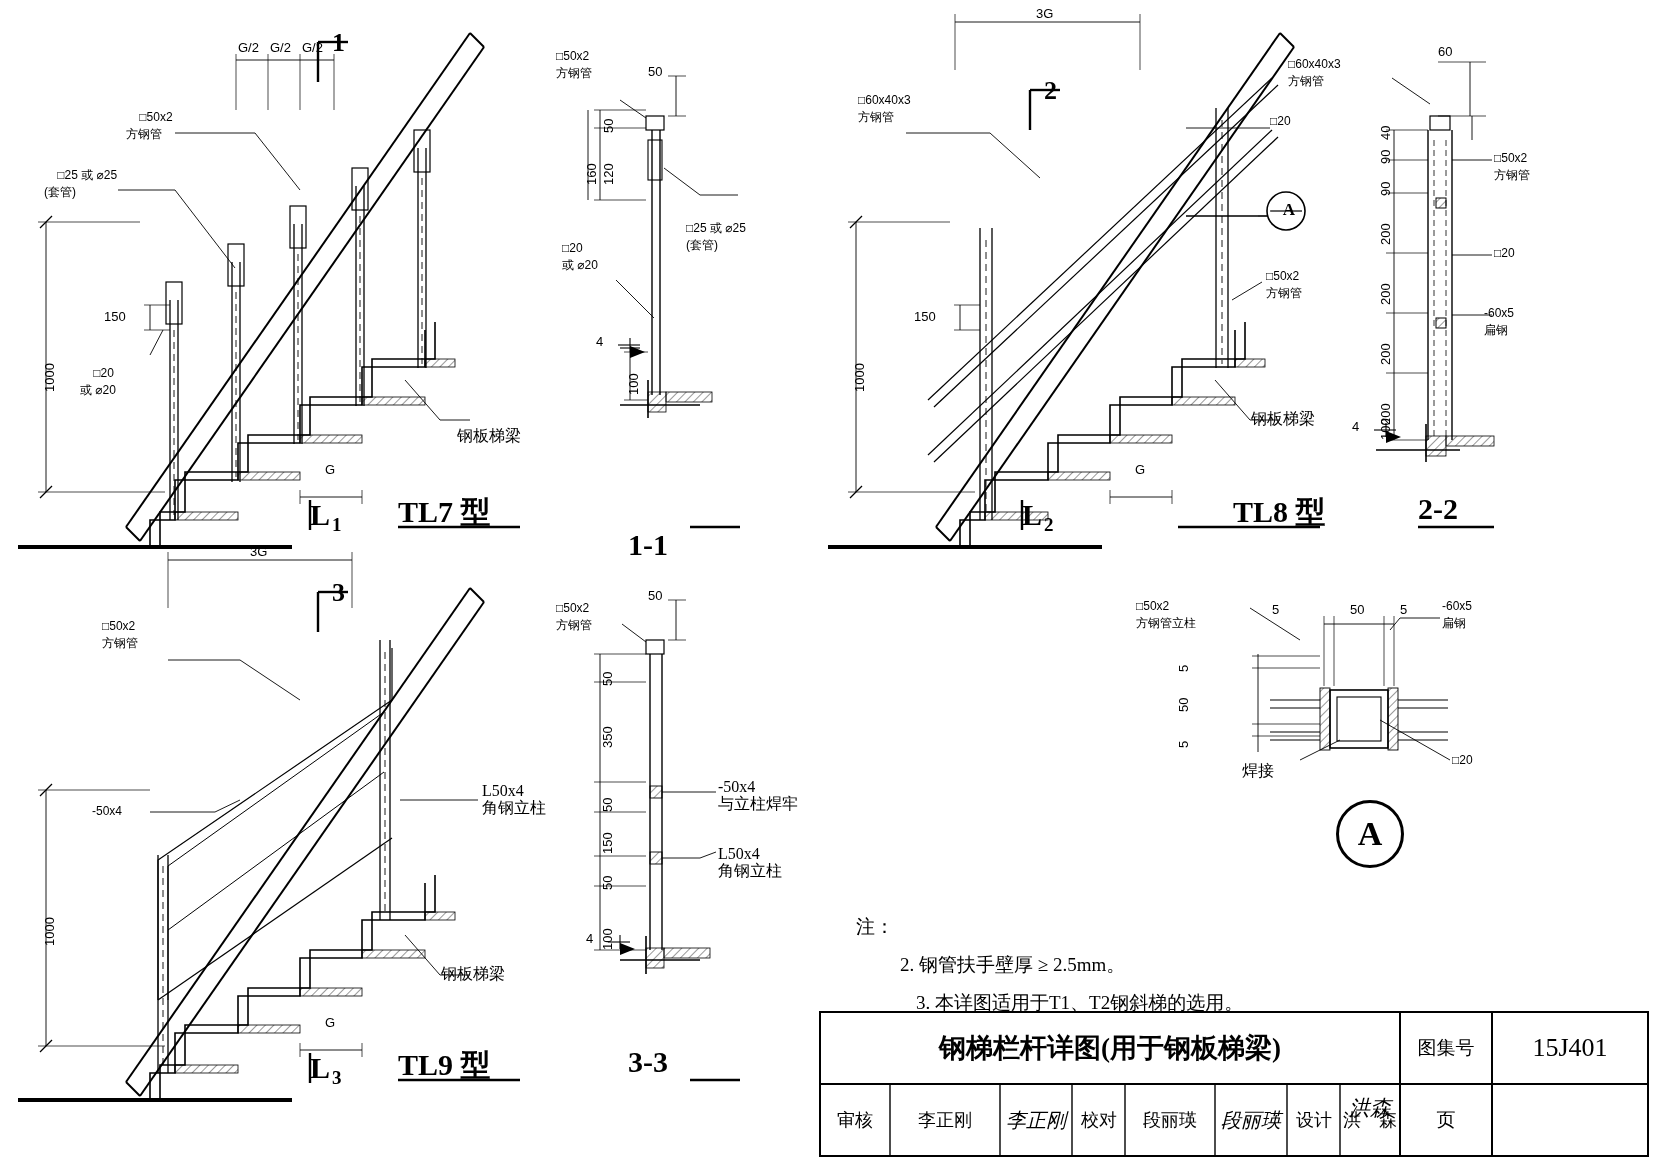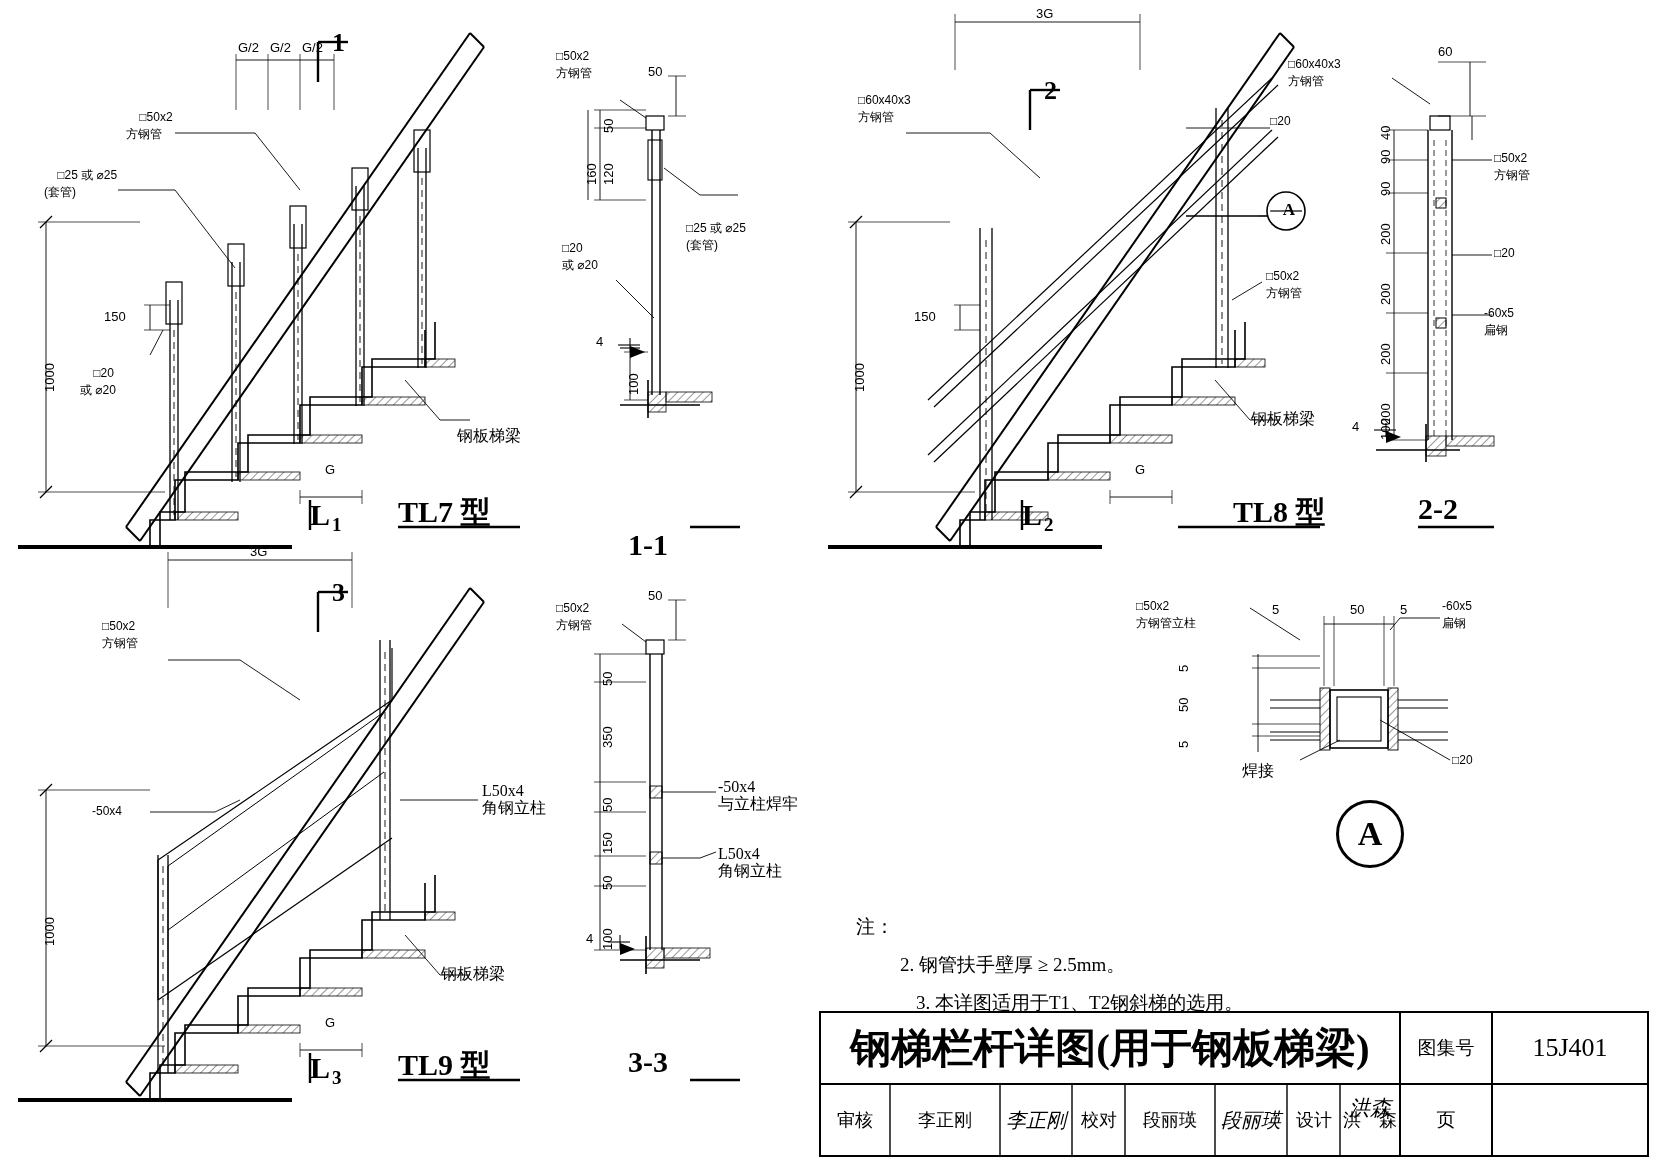--- a/index.html
+++ b/index.html
@@ -531,21 +531,21 @@
   <div class="dimv" style="left:1176px;top:712px;"><span>50</span></div>
   <div class="dimv" style="left:1176px;top:748px;"><span>5</span></div>
   <div class="circA" style="left:1336px;top:800px;width:62px;height:62px;font-size:34px;">
       <span>A</span>
     </div>
 
   <div class="note" style="left:856px;top:914px;"><span>注：</span></div>
   <div class="note" style="left:900px;top:952px;"><span>2. 钢管扶手壁厚 ≥ 2.5mm。</span></div>
   <div class="note" style="left:916px;top:990px;"><span>3. 本详图适用于T1、T2钢斜梯的选用。</span></div>
 
-  <div class="tb-cell" style="left:822px;top:1014px;width:576px;height:68px;font-size:41px;font-weight:bold;"><span>钢梯栏杆详图(用于钢板梯梁)</span></div>
+  <div class="tb-cell" style="left:822px;top:1014px;width:576px;height:68px;font-size:27px;font-weight:bold;"><span>钢梯栏杆详图(用于钢板梯梁)</span></div>
   <div class="tb-cell" style="left:1402px;top:1014px;width:88px;height:68px;font-size:19px;"><span>图集号</span></div>
   <div class="tb-cell" style="left:1494px;top:1014px;width:152px;height:68px;font-size:26px;"><span>15J401</span></div>
   <div class="tb-cell" style="left:1402px;top:1086px;width:88px;height:68px;font-size:19px;"><span>页</span></div>
 
   <div class="tb-cell" style="left:822px;top:1086px;width:66px;height:68px;font-size:18px;"><span>审核</span></div>
   <div class="tb-cell" style="left:892px;top:1086px;width:106px;height:68px;font-size:18px;"><span>李正刚</span></div>
   <div class="tb-cell sign" style="left:1002px;top:1086px;width:68px;height:68px;"><span>李正刚</span></div>
   <div class="tb-cell" style="left:1074px;top:1086px;width:50px;height:68px;font-size:18px;"><span>校对</span></div>
   <div class="tb-cell" style="left:1127px;top:1086px;width:86px;height:68px;font-size:18px;"><span>段丽瑛</span></div>
   <div class="tb-cell sign" style="left:1217px;top:1086px;width:68px;height:68px;"><span>段丽瑛</span></div>

